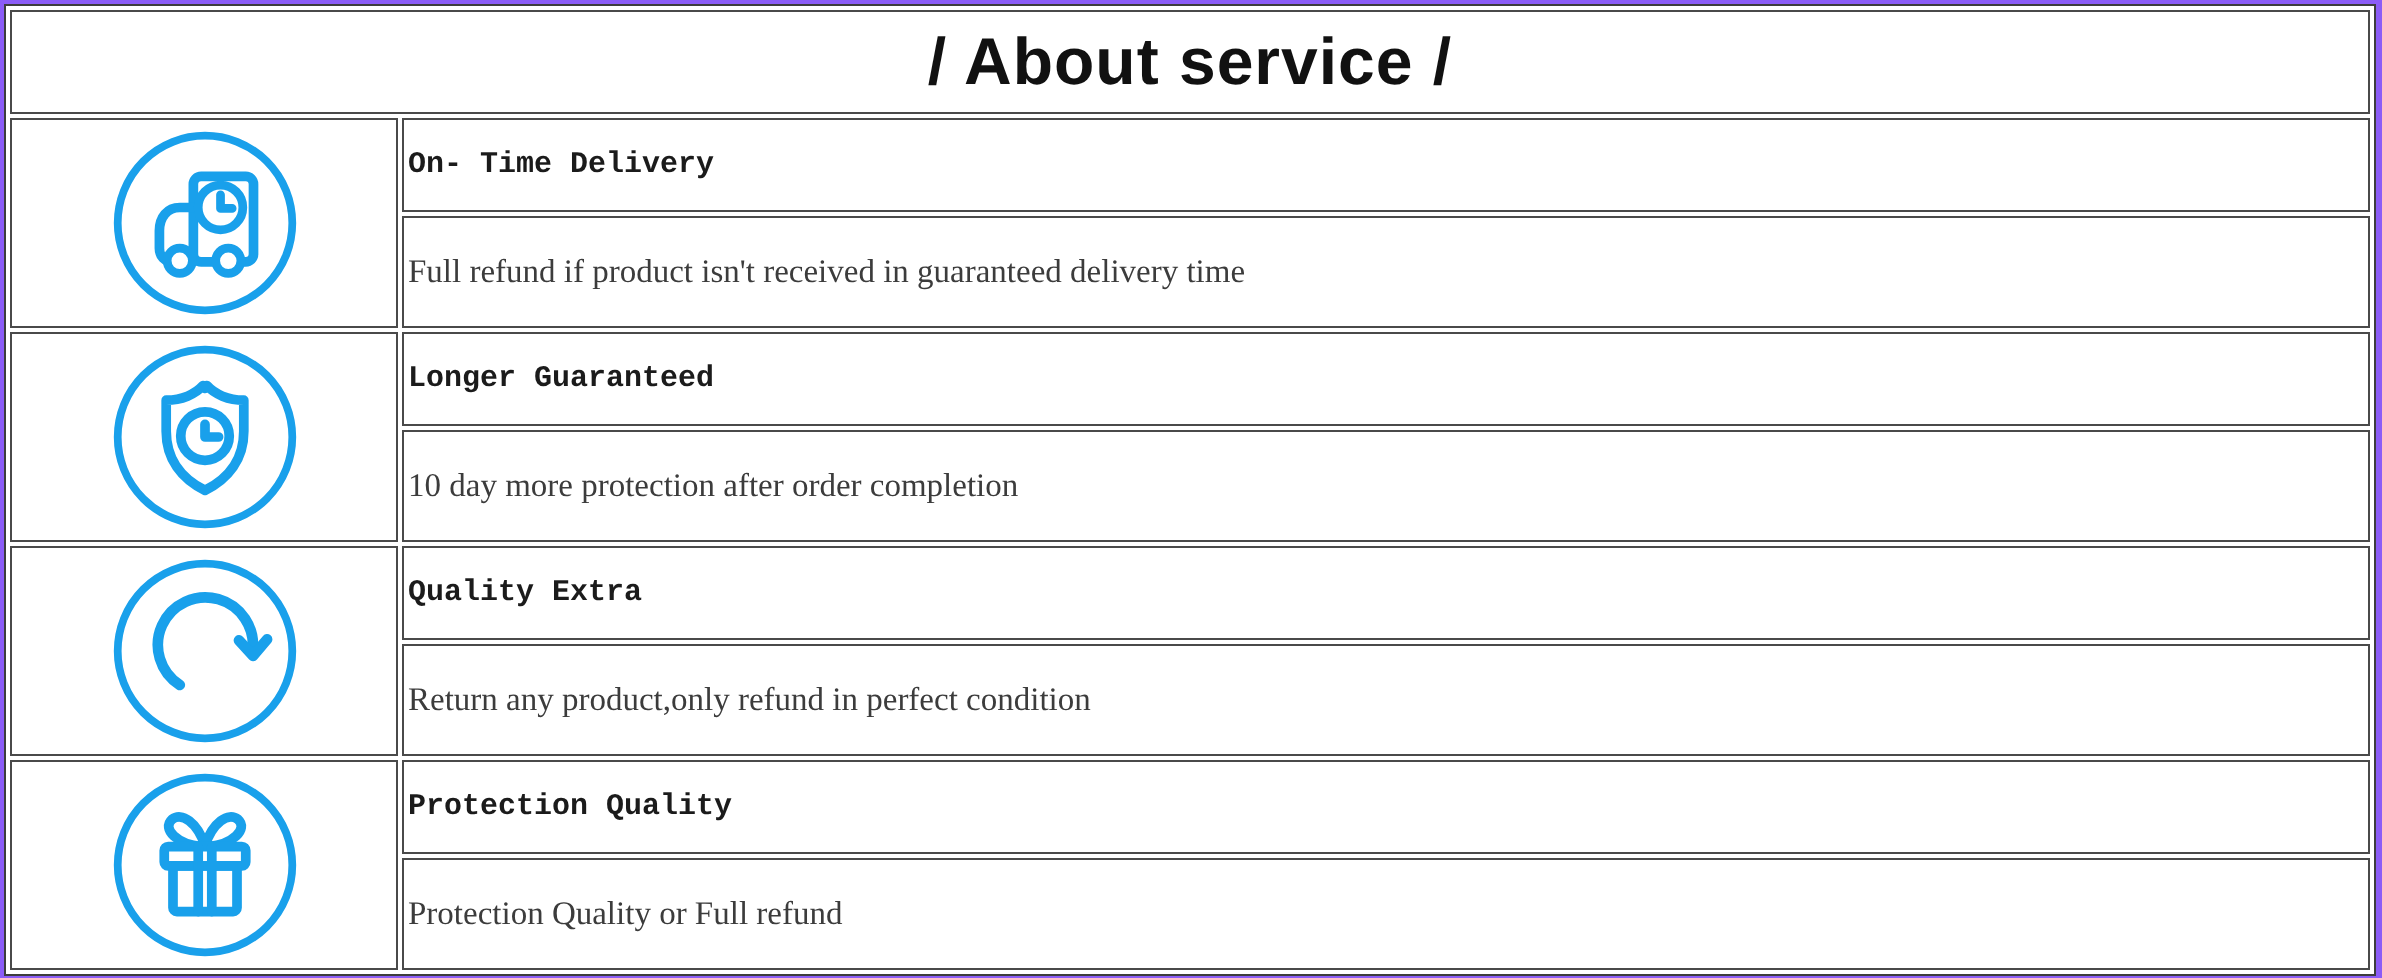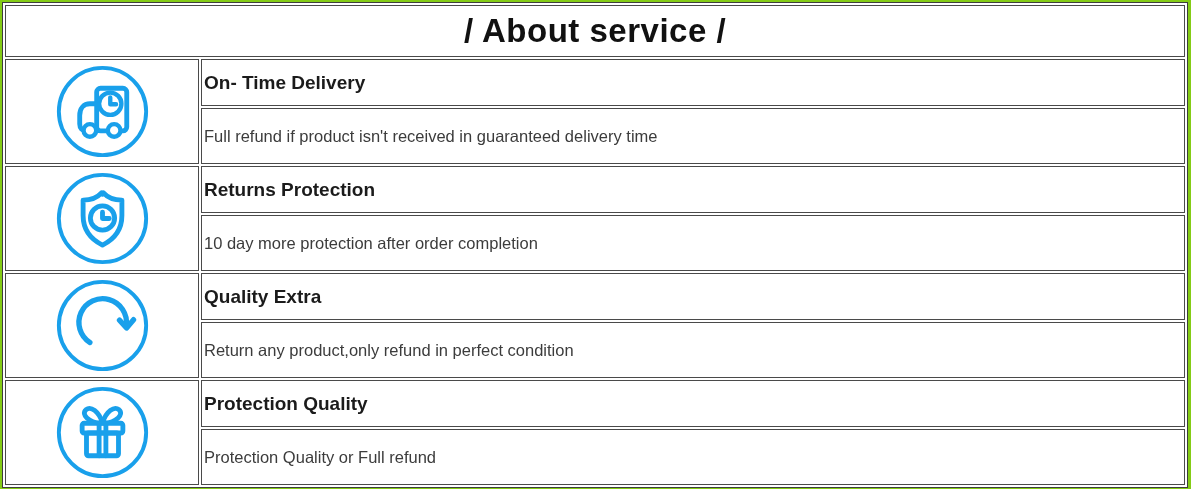--- a/index.html
+++ b/index.html
@@ -5,21 +5,21 @@
   html, body {
     margin: 0;
     padding: 0;
     background: #ffffff;
     font-family: "Liberation Sans", sans-serif;
   }
   .canvas {
     position: relative;
     width: 1191px;
     height: 489px;
-    background: #84cc16;
+    background: #8b5cf6;
     overflow: hidden;
   }
   table.about-table {
     position: absolute;
     left: 2px;
     top: 2px;
     width: 1186px;
     border: 1px solid #3d3d3d;
     border-collapse: separate;
     border-spacing: 2px;
@@ -38,28 +38,30 @@
     font-weight: bold;
     color: #111111;
     letter-spacing: 0.5px;
   }
   td.icon-cell {
     width: 188px;
     text-align: center;
   }
   td.title-cell {
     height: 44px;
-    font-size: 19px;
+    font-size: 15px;
     font-weight: bold;
     color: #1b1b1b;
+    font-family: Liberation Mono, monospace;
   }
   td.desc-cell {
     height: 52px;
     font-size: 16.5px;
     color: #3c3c3c;
+    font-family: Liberation Serif, serif;
   }
   .svg-icon {
     display: block;
     margin: 3px auto;
     width: 97px;
     height: 97px;
   }
   .svg-icon * {
     fill: none;
     stroke: #19a0eb;
@@ -99,21 +101,21 @@
 
     <tr>
       <td class="icon-cell" rowspan="2">
         <svg class="svg-icon" viewBox="0 0 100 100">
           <circle cx="50" cy="50" r="45" stroke-width="4"></circle>
           <path d="M30 31 C38 31 45 28 49 23.5 L50 25 L51 23.5 C55 28 62 31 70 31 V47 C70 61.5 62 71.5 50 77.5 C38 71.5 30 61.5 30 47 Z" stroke-width="5"></path>
           <circle cx="50" cy="49.5" r="12.5" stroke-width="5"></circle>
           <path d="M50 43.5 V50 H57" stroke-width="5"></path>
         </svg>
       </td>
-      <td class="title-cell">Returns Protection</td>
+      <td class="title-cell">Longer Guaranteed</td>
     </tr>
     <tr>
       <td class="desc-cell">10 day more protection after order completion</td>
     </tr>
 
     <tr>
       <td class="icon-cell" rowspan="2">
         <svg class="svg-icon" viewBox="0 0 100 100">
           <circle cx="50" cy="50" r="45" stroke-width="4"></circle>
           <path d="M37 67.5 A24.5 24.5 0 1 1 74.5 50" stroke-width="5.5"></path>

